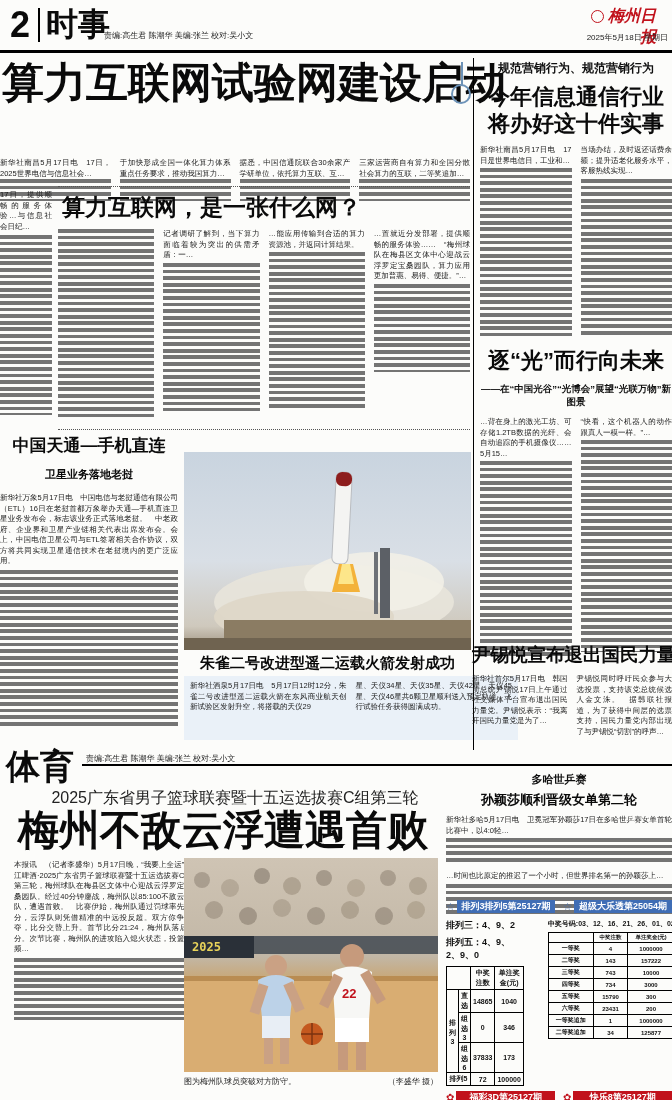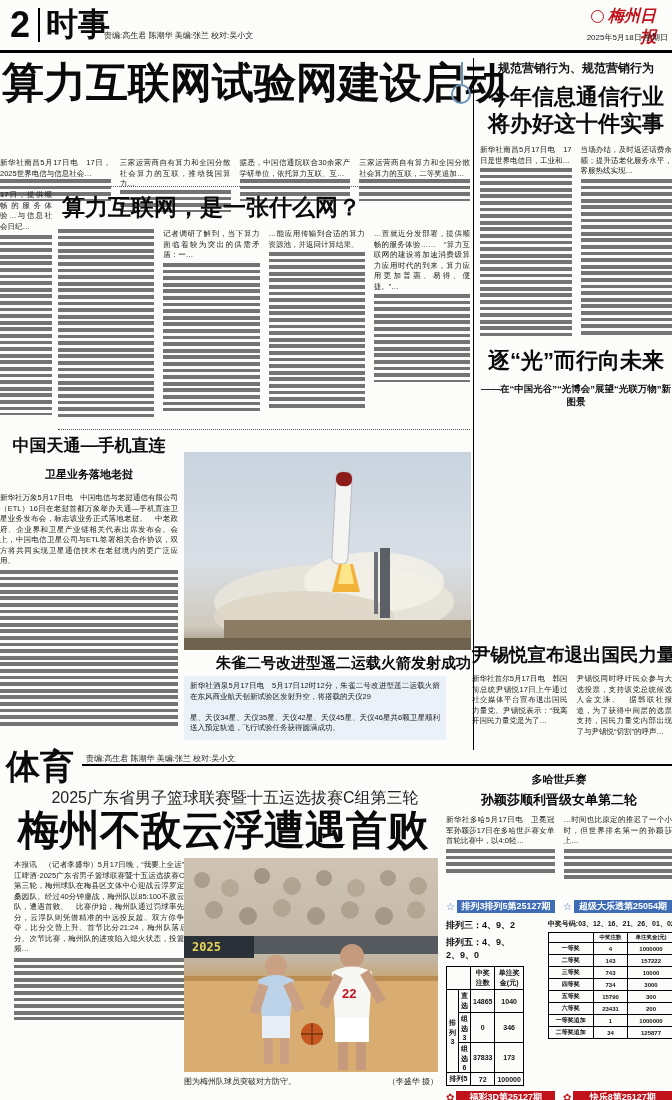--- a/index.html
+++ b/index.html
@@ -42,21 +42,21 @@
   <line x1="14" y1="2" x2="14" y2="26" stroke="#6d93b8" stroke-width="2"></line>
   <circle cx="13" cy="34" r="9" fill="none" stroke="#6d93b8" stroke-width="2"></circle>
 </svg>
 
 <div class="abs cols" style="left:0;top:118px;width:470px;height:66px;margin-top:40px;">
   <div>
       <div class="bt">新华社南昌5月17日电　17日，2025世界电信与信息社会…</div>
       <div class="greek" style="height:22px;"></div>
     </div>
   <div>
-      <div class="bt">三家运营商自有算力和全国分散社会算力的互联，推动我国算力…</div>
+      <div class="bt">于加快形成全国一体化算力体系重点任务要求，推动我国算力…</div>
       <div class="greek" style="height:22px;"></div>
     </div>
   <div>
       <div class="bt">据悉，中国信通院联合30余家产学研单位，依托算力互联、互…</div>
       <div class="greek" style="height:22px;"></div>
     </div>
   <div>
       <div class="bt">三家运营商自有算力和全国分散社会算力的互联，二等奖追加…</div>
       <div class="greek" style="height:22px;"></div>
     </div>
@@ -75,21 +75,21 @@
       </div>
     <div>
         <div class="bt">记者调研了解到，当下算力面临着较为突出的供需矛盾：一…</div>
         <div class="greek" style="height:148px;margin-top:2px;"></div>
       </div>
     <div>
         <div class="bt">…能应用传输到合适的算力资源池，并返回计算结果。</div>
         <div class="greek" style="height:158px;margin-top:2px;"></div>
       </div>
     <div>
-        <div class="bt">…置就近分发部署，提供顺畅的服务体验……　“算力互联网的建设将加速消费级算力应用时代的到来，算力应用更加普惠、易得、便捷。”…</div>
+        <div class="bt">…置就近分发部署，提供顺畅的服务体验……　“梅州球队在梅县区文体中心迎战云浮罗定宝桑园队，算力应用更加普惠、易得、便捷。”…</div>
         <div class="greek" style="height:88px;margin-top:2px;"></div>
       </div>
   </div>
 </div>
 
 <div class="abs" style="left:0;top:434px;width:178px;">
   <div class="hd" style="font-size:17px;line-height:24px;text-align:center;">中国天通—手机直连</div>
   <div class="hd" style="font-size:11px;line-height:24px;text-align:center;margin-top:4px;">卫星业务落地老挝</div>
   <div class="bt" style="margin-top:7px;">新华社万象5月17日电　中国电信与老挝通信有限公司（ETL）16日在老挝首都万象举办天通—手机直连卫星业务发布会，标志该业务正式落地老挝。　中老政府、企业界和卫星产业链相关代表出席发布会。会上，中国电信卫星公司与ETL签署相关合作协议，双方将共同实现卫星通信技术在老挝境内的更广泛应用。</div>
   <div class="greek" style="height:158px;margin-top:3px;"></div>
@@ -103,22 +103,22 @@
     <rect x="150" y="20" width="16" height="92" rx="6" fill="#f4f4f2" stroke="#b9bcc0" stroke-width="1" transform="rotate(3 158 66)"></rect>
     <rect x="150" y="20" width="16" height="14" rx="6" fill="#8d1d1d" transform="rotate(3 158 66)"></rect>
     <polygon points="155,112 169,112 176,140 148,140" fill="#f3b23a"></polygon>
     <polygon points="158,112 166,112 170,132 154,132" fill="#fde68a"></polygon>
     <rect x="196" y="96" width="10" height="70" fill="#5c6066"></rect>
     <rect x="190" y="100" width="4" height="62" fill="#6d7177"></rect>
     <rect x="40" y="168" width="247" height="30" fill="#8b7c63"></rect>
     <rect x="0" y="186" width="287" height="12" fill="#6f6350"></rect>
   </svg>
 </div>
-<div class="abs hd" style="left:184px;top:654px;width:287px;text-align:right;font-size:15px;">朱雀二号改进型遥二运载火箭发射成功</div>
-<div class="abs cols" style="left:184px;top:676px;width:262px;height:64px;background:#eaf1f8;padding:5px 6px;flex-direction:column;">
+<div class="abs hd" style="left:184px;top:654px;width:287px;text-align:center;font-size:15px;">朱雀二号改进型遥二运载火箭发射成功</div>
+<div class="abs cols" style="left:184px;top:676px;width:334px;height:64px;background:#eaf1f8;padding:5px 6px;">
   <div class="bt">新华社酒泉5月17日电　5月17日12时12分，朱雀二号改进型遥二运载火箭在东风商业航天创新试验区发射升空，将搭载的天仪29</div>
   <div class="bt">星、天仪34星、天仪35星、天仪42星、天仪45星、天仪46星共6颗卫星顺利送入预定轨道，飞行试验任务获得圆满成功。</div>
 </div>
 
 <div class="abs rule-v" style="left:473px;top:58px;height:692px;"></div>
 
 <div class="abs" style="left:480px;top:60px;width:192px;">
   <div style="font-size:12px;font-weight:700;text-align:center;">规范营销行为、规范营销行为</div>
   <div class="hd" style="font-size:22px;line-height:27px;text-align:center;margin-top:6px;">今年信息通信行业</div>
   <div class="hd" style="font-size:22px;line-height:27px;text-align:center;">将办好这十件实事</div>
@@ -130,20 +130,30 @@
     <div>
         <div class="bt">当场办结，及时返还话费余额；提升适老化服务水平，客服热线实现…</div>
         <div class="greek" style="height:158px;margin-top:2px;"></div>
       </div>
   </div>
 </div>
 
 <div class="abs" style="left:480px;top:346px;width:192px;">
   <div class="hd" style="font-size:22px;text-align:center;">逐“光”而行向未来</div>
   <div style="font-size:9.5px;font-weight:700;text-align:center;margin-top:7px;">——在“中国光谷”“光博会”展望“光联万物”新图景</div>
+  <div class="cols" style="margin-top:8px;height:238px;">
+    <div>
+        <div class="bt">…背在身上的激光工坊、可存储1.2TB数据的光纤、会自动追踪的手机摄像仪……5月15…</div>
+        <div class="greek" style="height:198px;margin-top:2px;"></div>
+      </div>
+    <div>
+        <div class="bt">“快看，这个机器人的动作跟真人一模一样。”…</div>
+        <div class="greek" style="height:212px;margin-top:2px;"></div>
+      </div>
+  </div>
 </div>
 
 <div class="abs" style="left:472px;top:642px;width:200px;">
   <div class="hd" style="font-size:18.5px;text-align:center;white-space:nowrap;">尹锡悦宣布退出国民力量党</div>
   <div class="cols" style="margin-top:7px;height:96px;">
     <div>
         <div class="bt">新华社首尔5月17日电　韩国前总统尹锡悦17日上午通过社交媒体平台宣布退出国民力量党。尹锡悦表示：“我离开国民力量党是为了…</div>
       </div>
     <div>
         <div class="bt">尹锡悦同时呼吁民众参与大选投票，支持该党总统候选人金文洙。　据韩联社报道，为了获得中间层的选票支持，国民力量党内部出现了与尹锡悦“切割”的呼声…</div>
@@ -209,21 +219,21 @@
   <div class="abs" style="left:158px;top:128px;color:#c1121c;font-weight:900;font-size:13px;">22</div>
 </div>
 <div class="abs" style="left:184px;top:1076px;width:254px;display:flex;justify-content:space-between;font-size:8px;color:#222;">
   <span>图为梅州队球员突破对方防守。</span>
   <span>（李盛华  摄）</span>
 </div>
 
 <div class="abs" style="left:446px;top:772px;width:226px;">
   <div style="font-size:11px;font-weight:700;text-align:center;">多哈世乒赛</div>
   <div class="hd" style="font-size:13px;text-align:center;margin-top:4px;white-space:nowrap;">孙颖莎顺利晋级女单第二轮</div>
-  <div class="cols" style="margin-top:6px;height:76px;">
+  <div class="cols" style="margin-top:6px;height:76px;flex-direction:column;">
     <div>
         <div class="bt">新华社多哈5月17日电　卫冕冠军孙颖莎17日在多哈世乒赛女单首轮比赛中，以4:0轻…</div>
         <div class="greek" style="height:24px;margin-top:2px;"></div>
       </div>
     <div>
         <div class="bt">…时间也比原定的推迟了一个小时，但世界排名第一的孙颖莎上…</div>
         <div class="greek" style="height:30px;margin-top:2px;"></div>
       </div>
   </div>
 </div>

